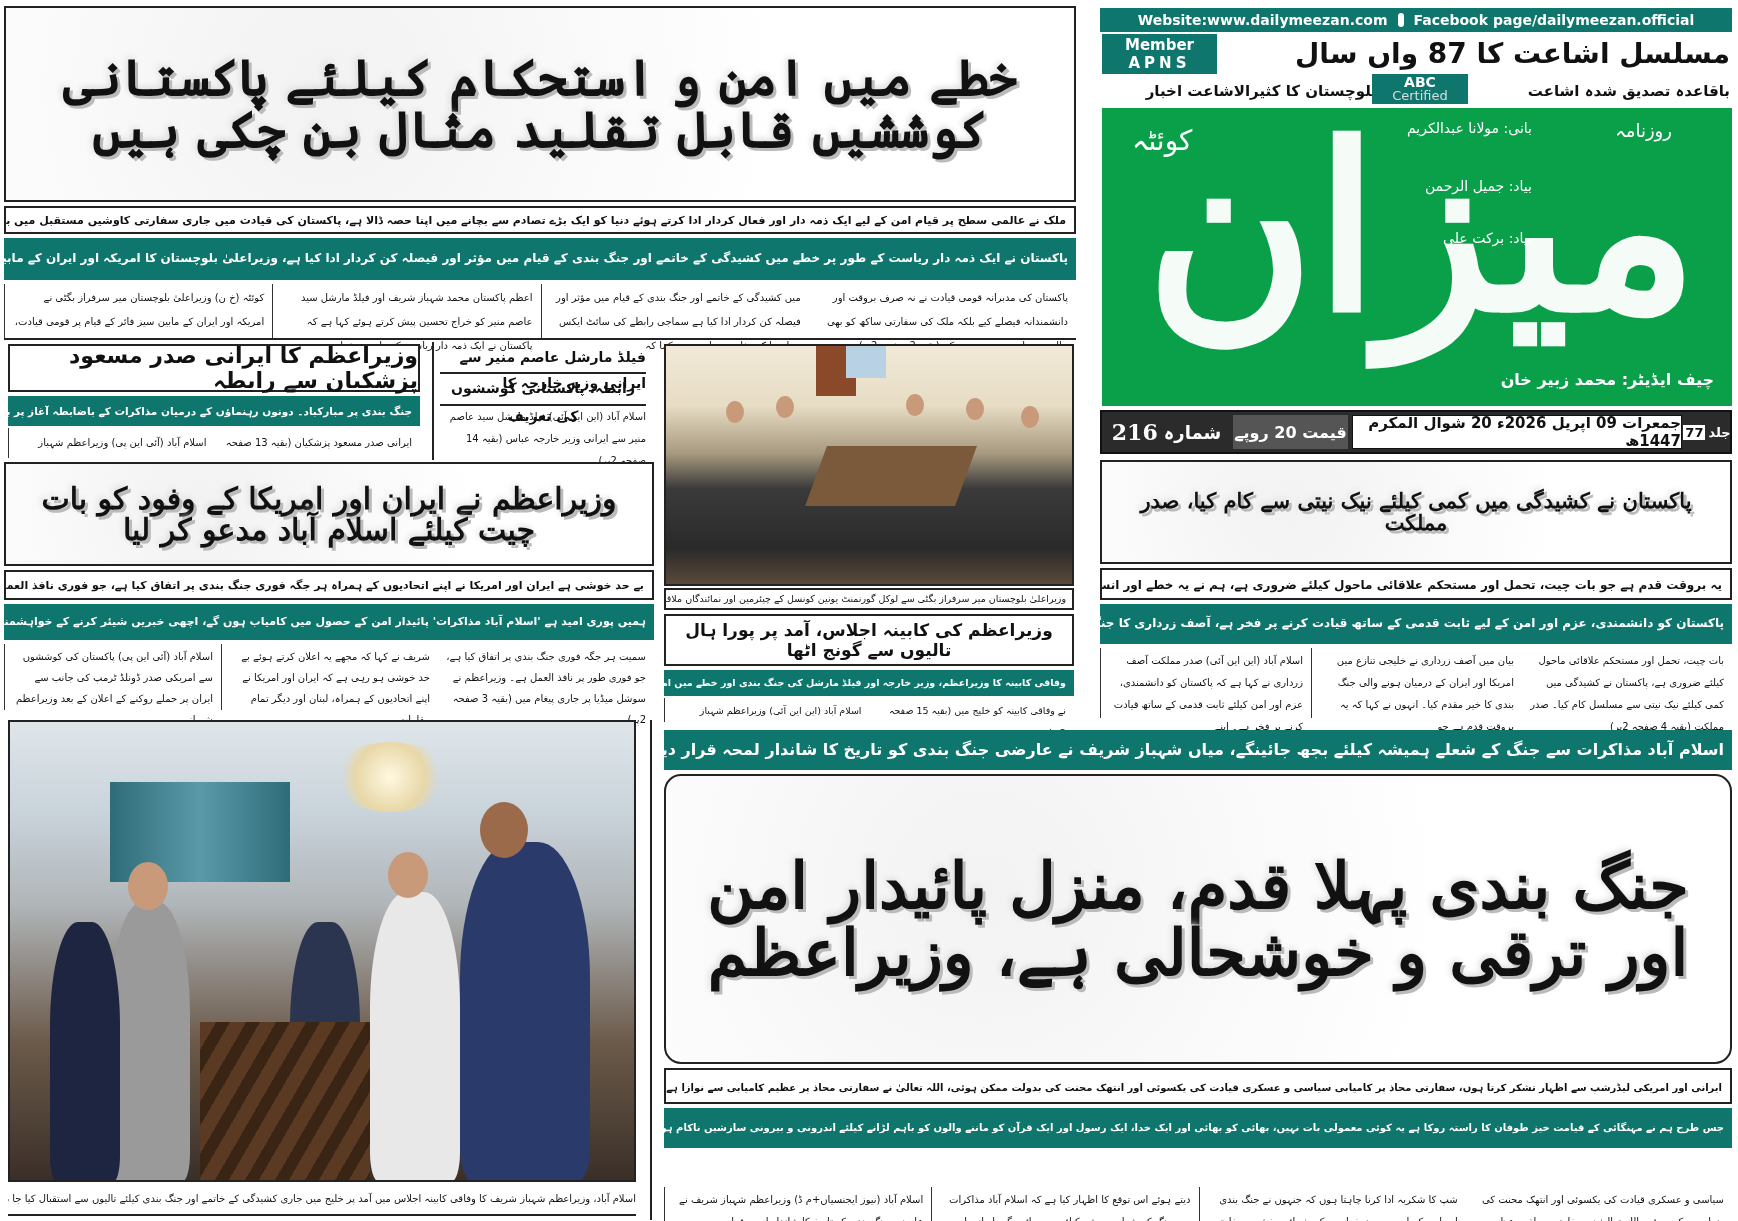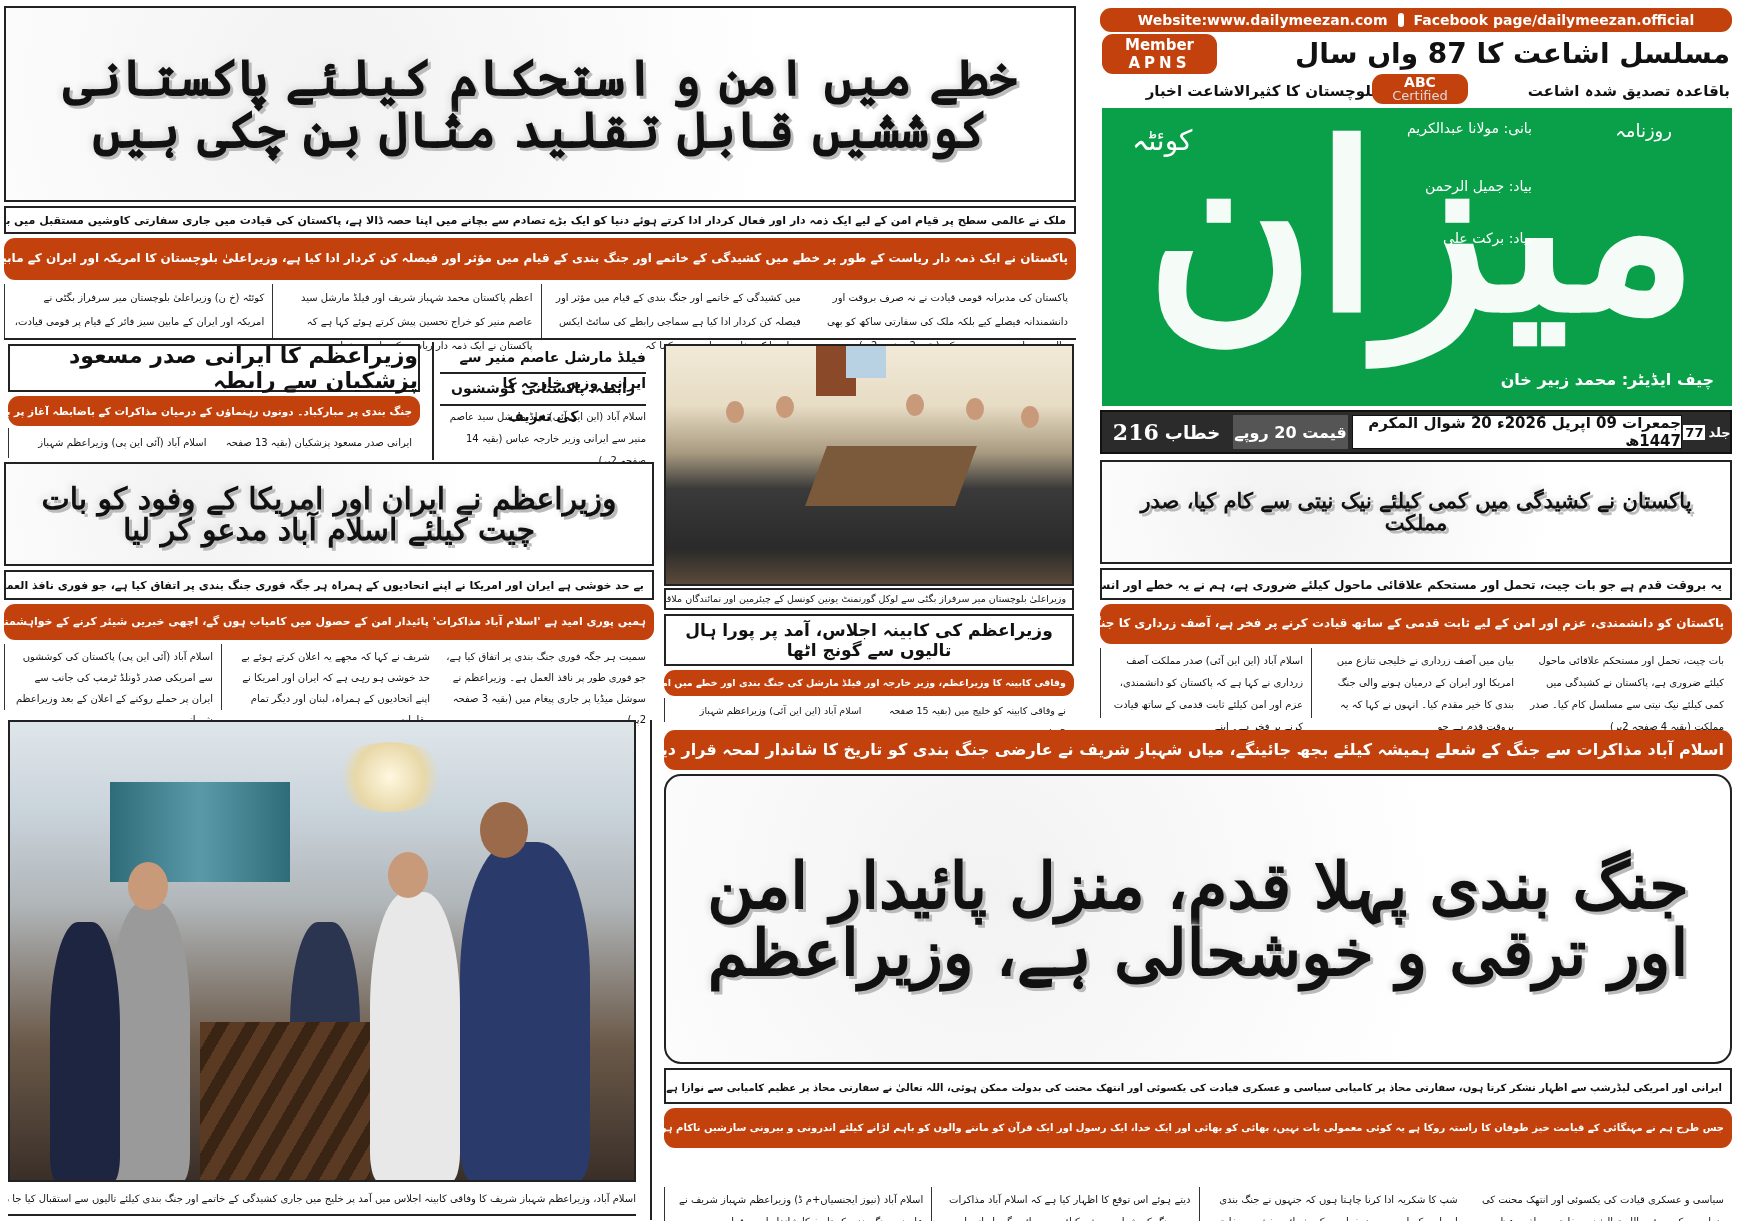--- a/index.html
+++ b/index.html
@@ -1,21 +1,21 @@
 <!DOCTYPE html>
 <html><head>
 <meta charset="utf-8">
 <style>
   * { box-sizing: border-box; margin: 0; padding: 0; }
   html, body { width: 1738px; height: 1221px; background: #ffffff; overflow: hidden; }
   body { font-family: "DejaVu Sans", sans-serif; color: #111; position: relative; }
   .abs { position: absolute; }
   .rtl { direction: rtl; text-align: right; }
   .box { border: 2px solid #222; background: #fff; }
-  .dark { background: #c2410c; color: #fff; border-radius: 11px; }
+  .dark { background: #0f766e; color: #fff; }
   .headline-xl {
     font-family: "DejaVu Serif", serif; font-weight: bold; color: #111;
     text-shadow: 3px 3px 0 #bbb, -2px -2px 6px #ddd;
     display: flex; align-items: center; justify-content: center;
     background: radial-gradient(circle at 30% 40%, #f2f2f2 0%, #ffffff 60%);
     line-height: 1.05; text-align: center; direction: rtl;
   }
   .body-text { font-family: "DejaVu Sans", sans-serif; font-size: 11px; line-height: 1.6; direction: rtl; text-align: right; color: #111; }
   .col-row { display: flex; flex-direction: row-reverse; gap: 0; }
   .col-row > div { flex: 1; padding: 2px 8px; border-left: 1px solid #333; }
@@ -58,21 +58,21 @@
 </div>
 
 <div class="abs" style="left:1100px;top:410px;width:632px;height:44px;background:#2b2b2b;border:2px solid #111;display:flex;flex-direction:row-reverse;align-items:stretch;">
   <div style="width:46px;color:#fff;font-weight:bold;display:flex;align-items:center;justify-content:center;gap:3px;font-size:13px;direction:rtl;">
     <span>جلد</span>
     <span style="background:#fff;color:#111;padding:0 2px;">77</span>
   </div>
   <div style="width:330px;background:#fff;margin:3px 2px;border:1px solid #111;font-size:15px;font-weight:bold;display:flex;align-items:center;justify-content:center;direction:rtl;">جمعرات 09 اپریل 2026ء 20 شوال المکرم 1447ھ</div>
   <div style="width:115px;background:#555;color:#fff;margin:3px 2px;font-size:16px;font-weight:bold;display:flex;align-items:center;justify-content:center;direction:rtl;">قیمت 20 روپے</div>
   <div style="flex:1;color:#fff;font-size:18px;font-weight:bold;display:flex;align-items:center;justify-content:center;gap:6px;direction:rtl;">
-    <span>خطاب</span>
+    <span>شمارہ</span>
     <span style="font-family:'DejaVu Serif',serif;font-size:22px;">216</span>
   </div>
 </div>
 
 <div class="abs box headline-xl" style="left:4px;top:6px;width:1072px;height:196px;font-size:50px;padding:0 14px;">خطے میں امن و استحکام کیلئے پاکستانی کوششیں قابل تقلید مثال بن چکی ہیں</div>
 
 <div class="abs box strip" style="left:4px;top:206px;width:1072px;height:28px;font-size:11px;line-height:18px;">ملک نے عالمی سطح پر قیام امن کے لیے ایک ذمہ دار اور فعال کردار ادا کرتے ہوئے دنیا کو ایک بڑے تصادم سے بچانے میں اپنا حصہ ڈالا ہے، پاکستان کی قیادت میں جاری سفارتی کاوشیں مستقبل میں بھی تنازعات کے پرامن حل کی راہ ہموار کرتی رہیں گی، میر سرفراز بگٹی</div>
 <div class="abs dark strip" style="left:4px;top:238px;width:1072px;height:42px;font-size:12px;line-height:32px;">پاکستان نے ایک ذمہ دار ریاست کے طور پر خطے میں کشیدگی کے خاتمے اور جنگ بندی کے قیام میں مؤثر اور فیصلہ کن کردار ادا کیا ہے، وزیراعلیٰ بلوچستان کا امریکہ اور ایران کے مابین سیز فائر کے قیام پر قومی قیادت، وزیراعظم اور فیلڈ مارشل سید عاصم منیر کو خراج تحسین پیش</div>
 
 <div class="abs col-row body-text" style="left:4px;top:284px;width:1072px;height:54px;font-size:10px;line-height:24px;">

